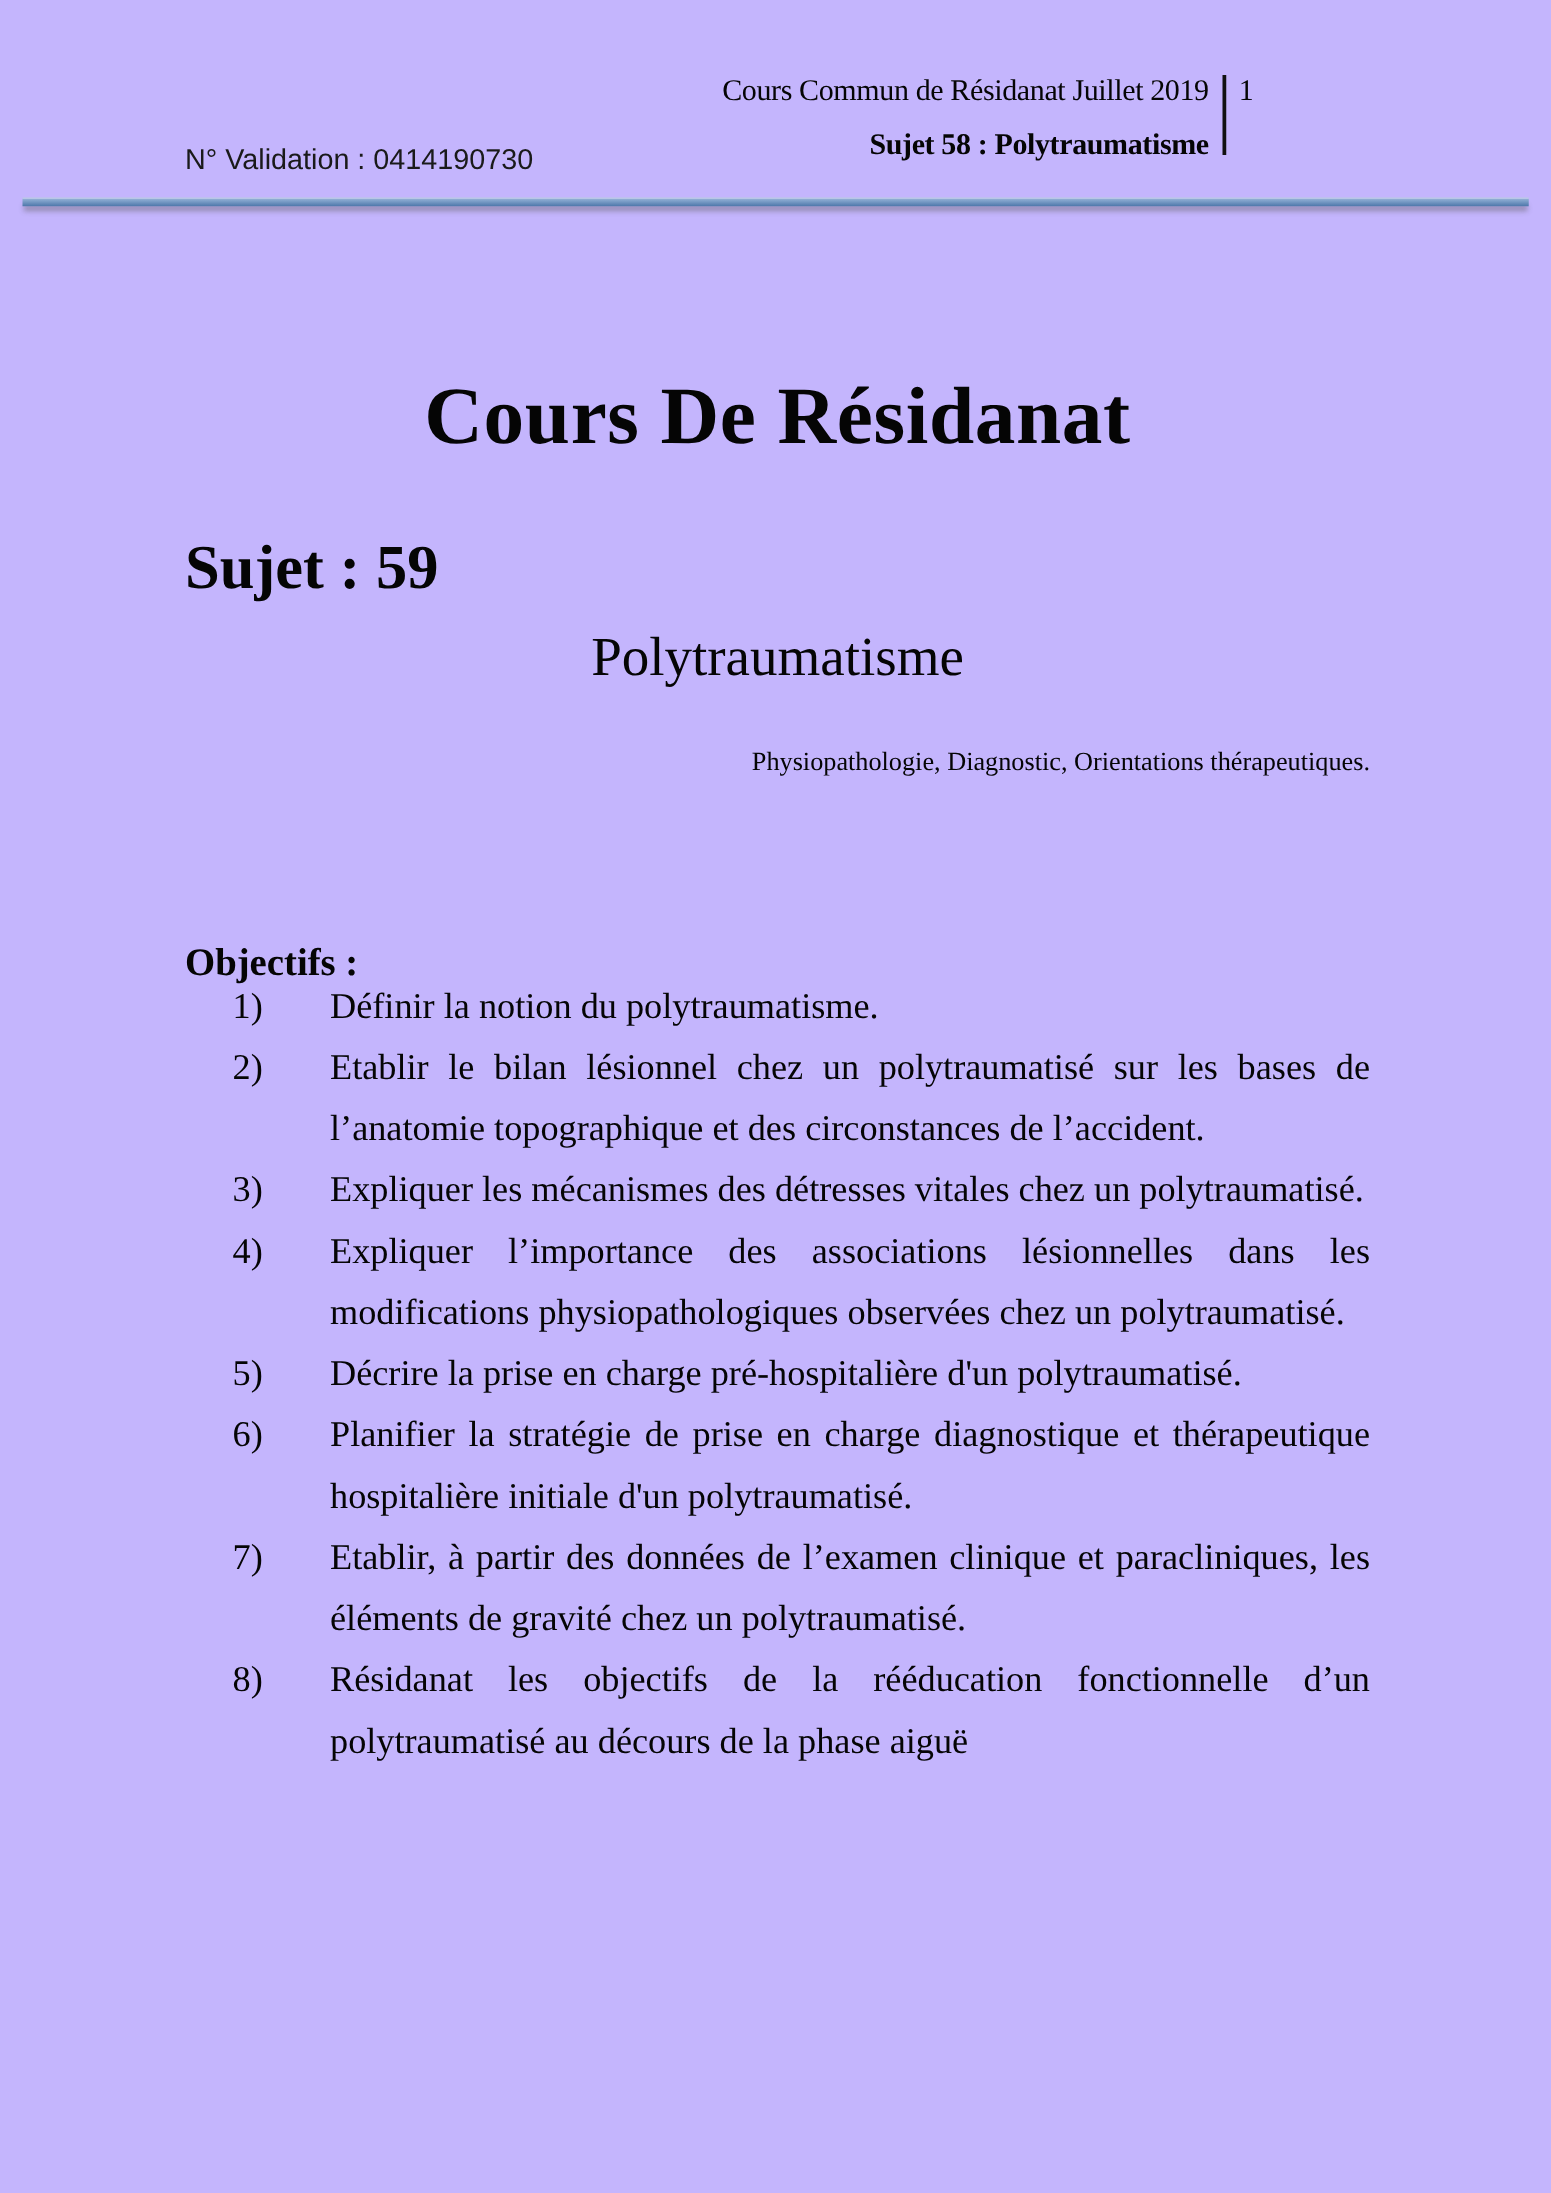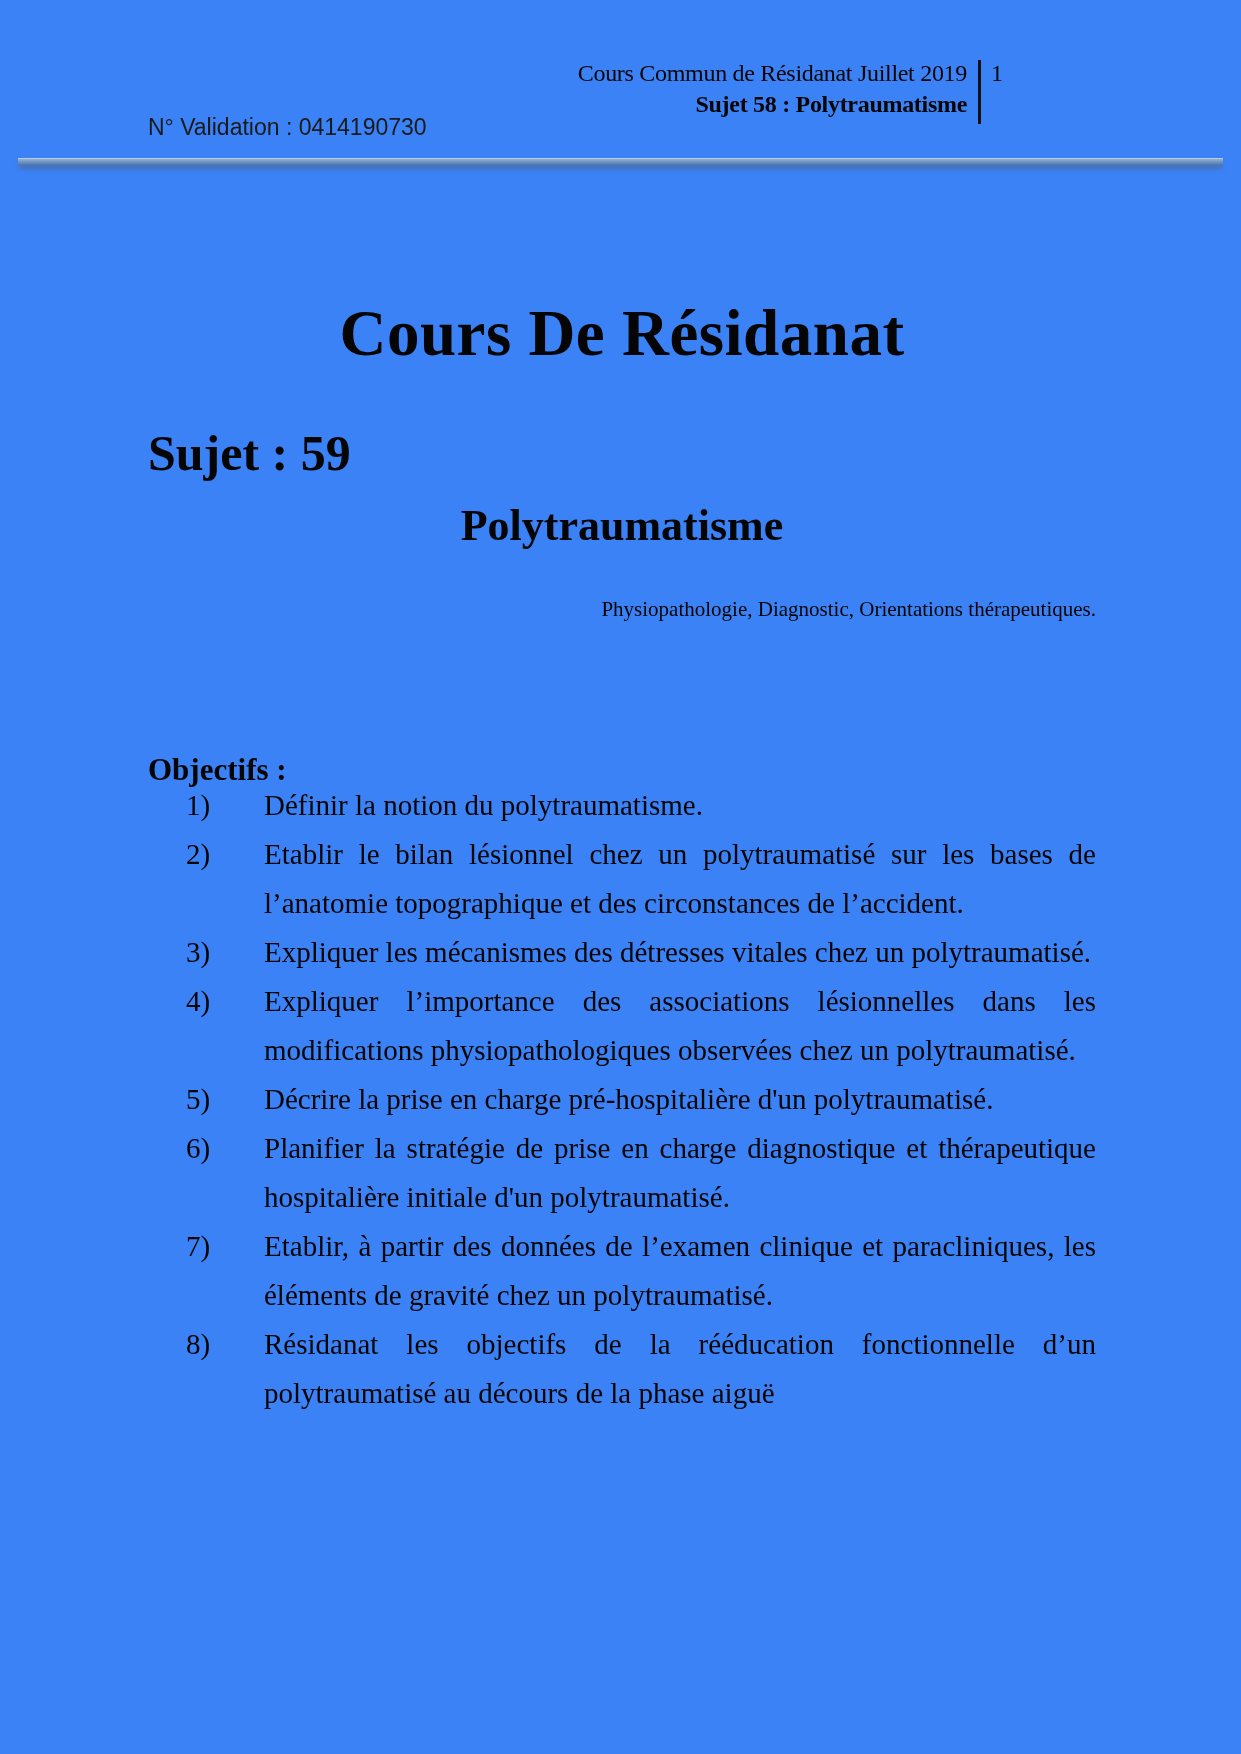--- a/index.html
+++ b/index.html
@@ -4,21 +4,21 @@
 <style>
   html, body {
     margin: 0;
     padding: 0;
     background: #ffffff;
   }
   .page {
     position: relative;
     width: 1241px;
     height: 1754px;
-    background: #3b82f6;
+    background: #c4b5fd;
     font-family: "Liberation Serif", serif;
     color: #050505;
     overflow: hidden;
   }
 
   
   .header-right {
     position: absolute;
     top: 58px;
     right: 238px;
@@ -26,20 +26,21 @@
     align-items: flex-start;
   }
   .header-lines {
     text-align: right;
     font-size: 24px;
     line-height: 31px;
     letter-spacing: -0.3px;
   }
   .header-line2 {
     font-weight: bold;
+    margin-top: 12px;
   }
   .header-vbar {
     width: 3px;
     height: 64px;
     background: #111111;
     margin: 2px 10px 0 11px;
   }
   .header-pagenum {
     font-size: 24px;
     line-height: 31px;
@@ -86,21 +87,21 @@
     width: 100%;
     font-size: 50px;
     font-weight: bold;
   }
   .doc-topic {
     position: absolute;
     top: 500px;
     width: 100%;
     text-align: center;
     font-size: 44px;
-    font-weight: bold;
+    font-weight: normal;
   }
   .doc-subtitle {
     position: absolute;
     top: 597px;
     width: 100%;
     text-align: right;
     font-size: 21px;
   }
 
   

